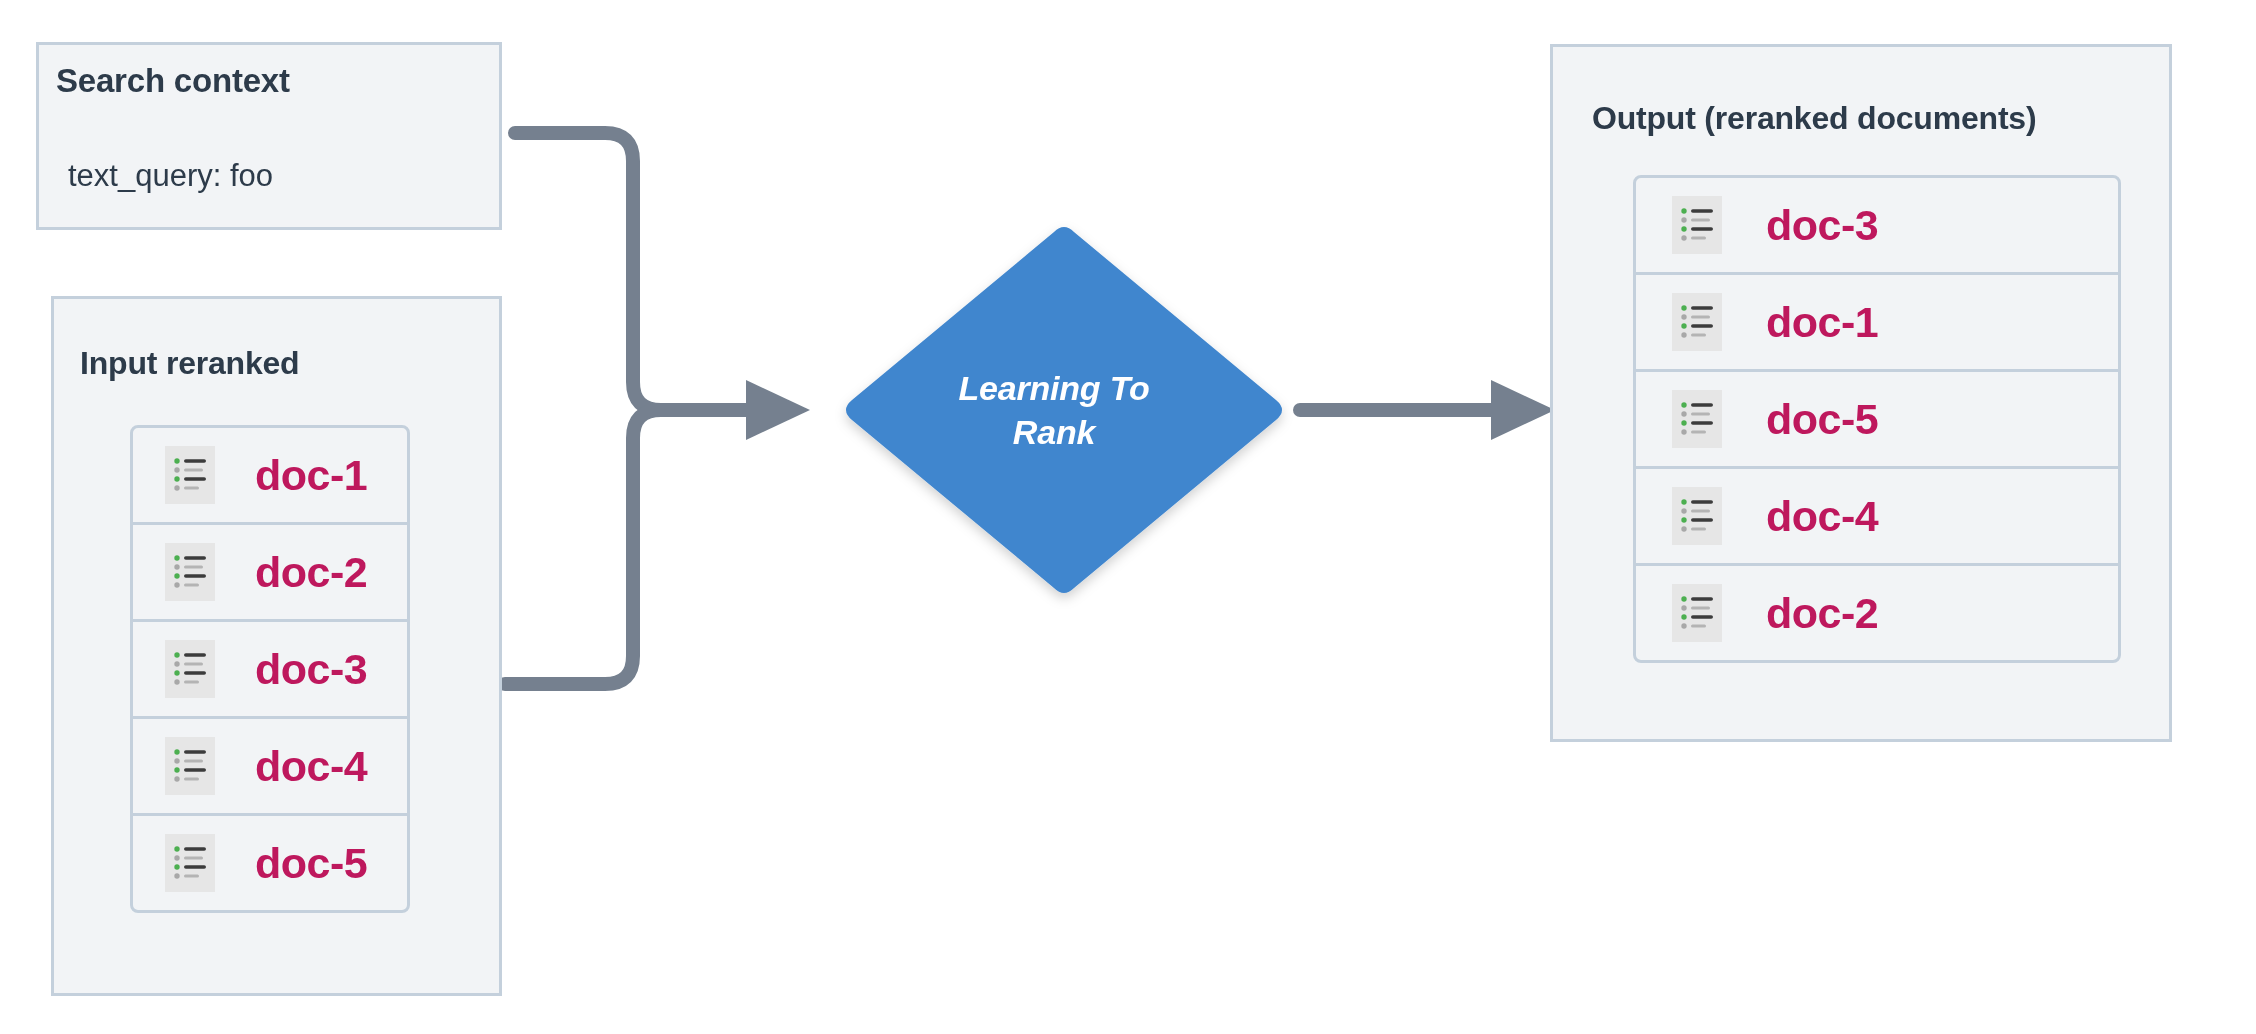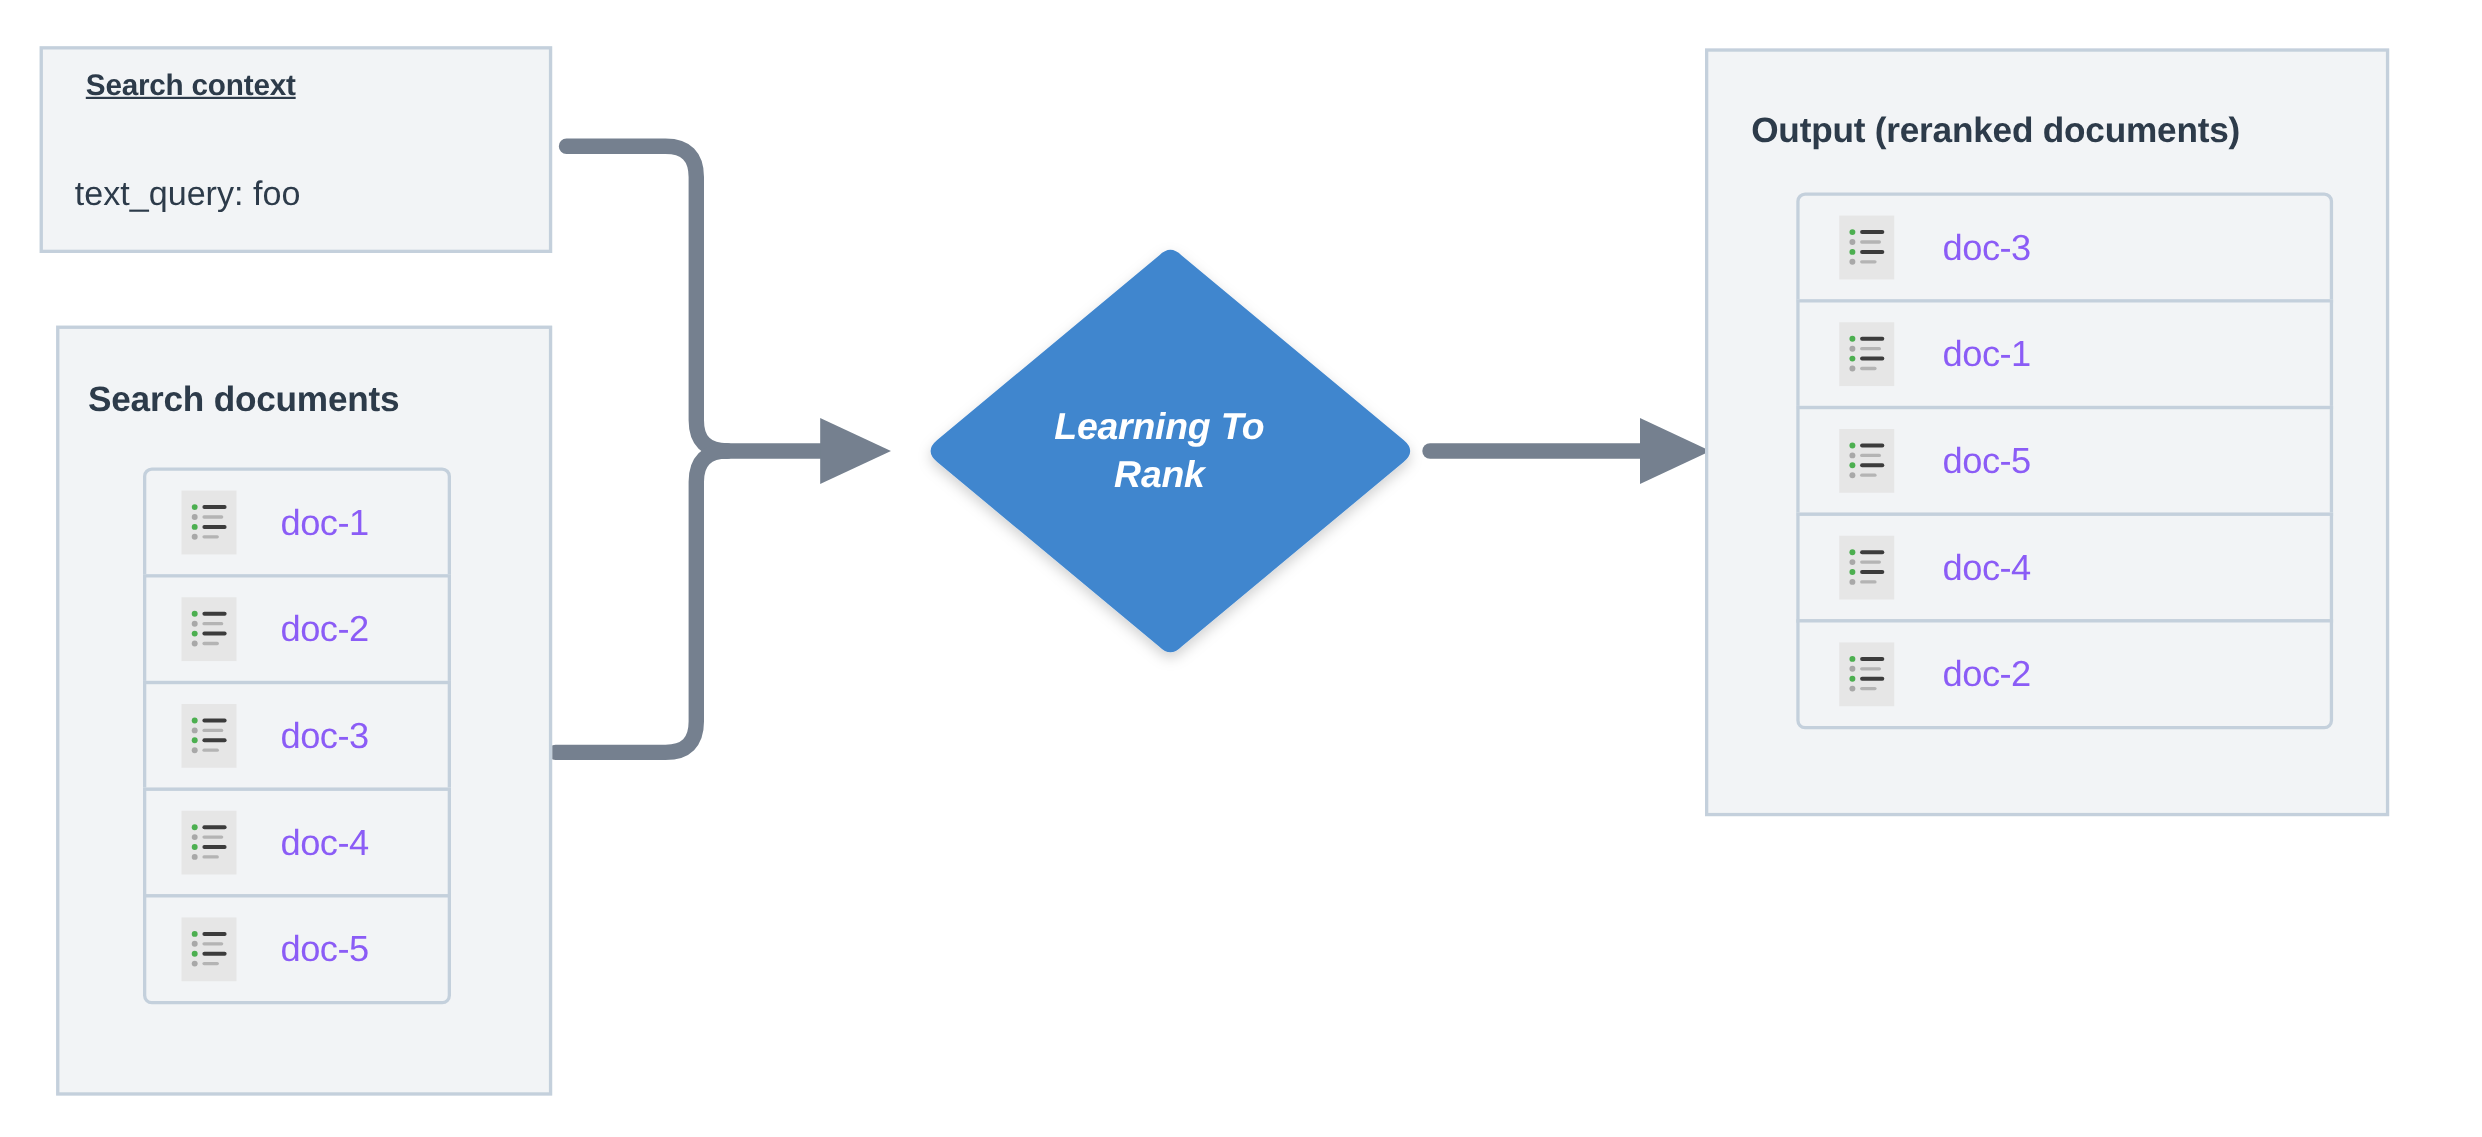--- a/index.html
+++ b/index.html
@@ -41,24 +41,23 @@
   }
 
   
   #search-context-panel {
     left: 36px;
     top: 42px;
     width: 466px;
     height: 188px;
   }
   #search-context-title {
-    left: 78px;
+    left: 56px;
     top: 62px;
-    font-size: 27px;
-    text-decoration: underline;
+    font-size: 33px;
   }
   #search-context-query {
     left: 68px;
     top: 142px;
     font-size: 31px;
     font-weight: normal;
     margin-top: 16px;
   }
 
   
@@ -122,23 +121,23 @@
   .doc-icon {
     flex: 0 0 auto;
     width: 50px;
     height: 58px;
     margin-left: 32px;
     background: #e6e6e6;
     position: relative;
   }
   .doc-label {
     margin-left: 40px;
-    font-size: 33px;
-    font-weight: normal;
-    color: #8b5cf6;
+    font-size: 43px;
+    font-weight: bold;
+    color: #be185d;
     letter-spacing: -0.5px;
   }
   #output-doc-list .doc-icon { margin-left: 36px; }
   #output-doc-list .doc-label { margin-left: 44px; }
 
   
   #ltr-node {
     position: absolute;
     left: 818px;
     top: 230px;
@@ -208,21 +207,21 @@
                Q 840 410 852 400
                Z" fill="#4186ce"></path>
     </g>
   </svg>
 
   <div class="panel" id="search-context-panel"></div>
   <div class="panel-title" id="search-context-title">Search context</div>
   <div class="panel-subtitle" id="search-context-query">text_query: foo</div>
 
   <div class="panel" id="input-panel"></div>
-  <div class="panel-title" id="input-title">Search documents</div>
+  <div class="panel-title" id="input-title">Input reranked</div>
   <div id="input-doc-list">
       <div class="doc-card">
         <div class="doc-icon"><svg viewBox="0 0 50 58" width="50" height="58">
             <circle cx="12" cy="15" r="2.7" fill="#4caf50"></circle>
             <rect x="19" y="13.20" width="22" height="3.6" rx="1.80" fill="#3c3c3c"></rect>
             <circle cx="12" cy="24" r="2.7" fill="#a8a8a8"></circle>
             <rect x="19" y="22.50" width="19" height="3" rx="1.50" fill="#b4b4b4"></rect>
             <circle cx="12" cy="33" r="2.7" fill="#4caf50"></circle>
             <rect x="19" y="31.20" width="22" height="3.6" rx="1.80" fill="#3c3c3c"></rect>
             <circle cx="12" cy="42" r="2.7" fill="#a8a8a8"></circle>

